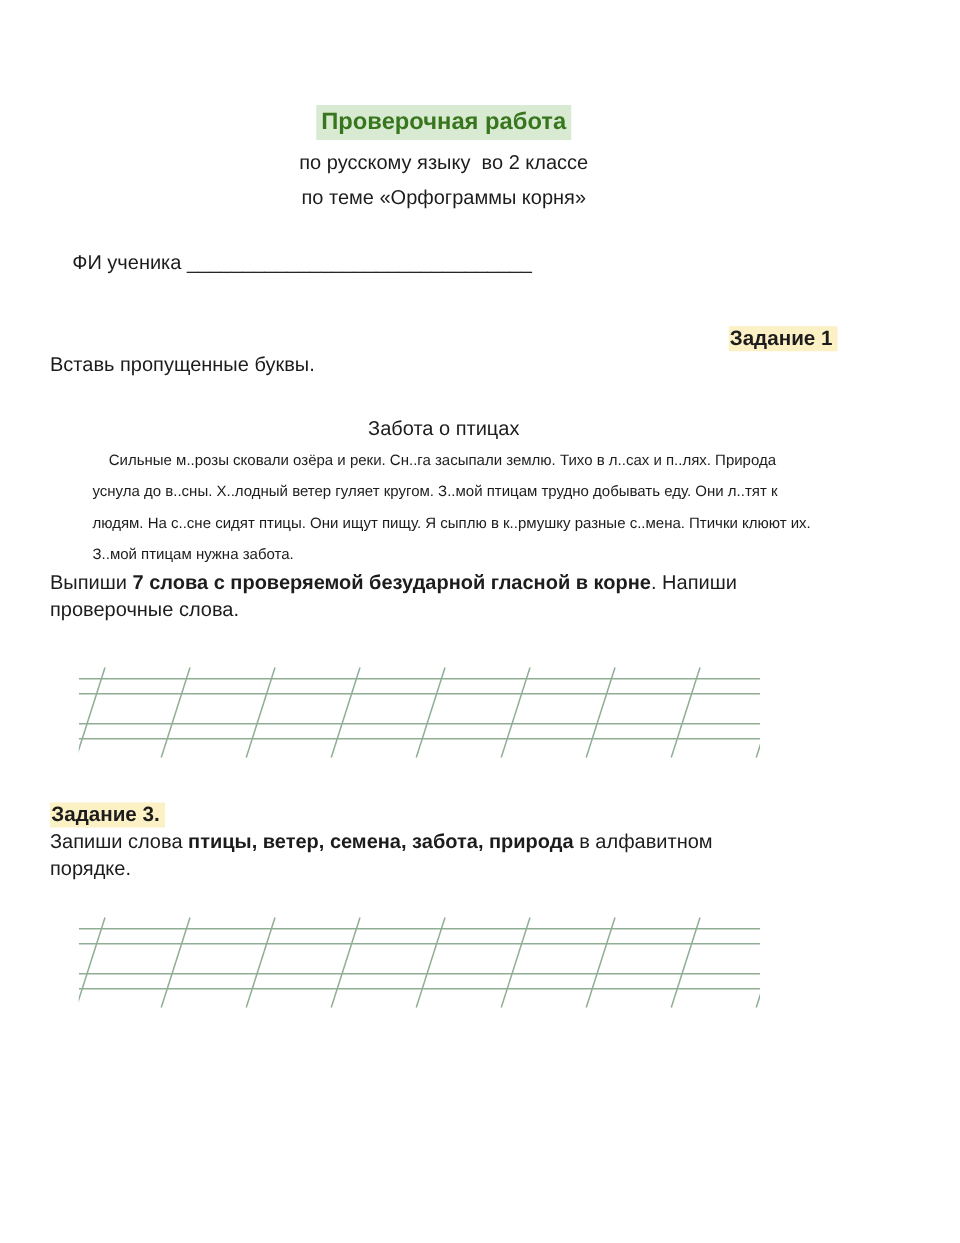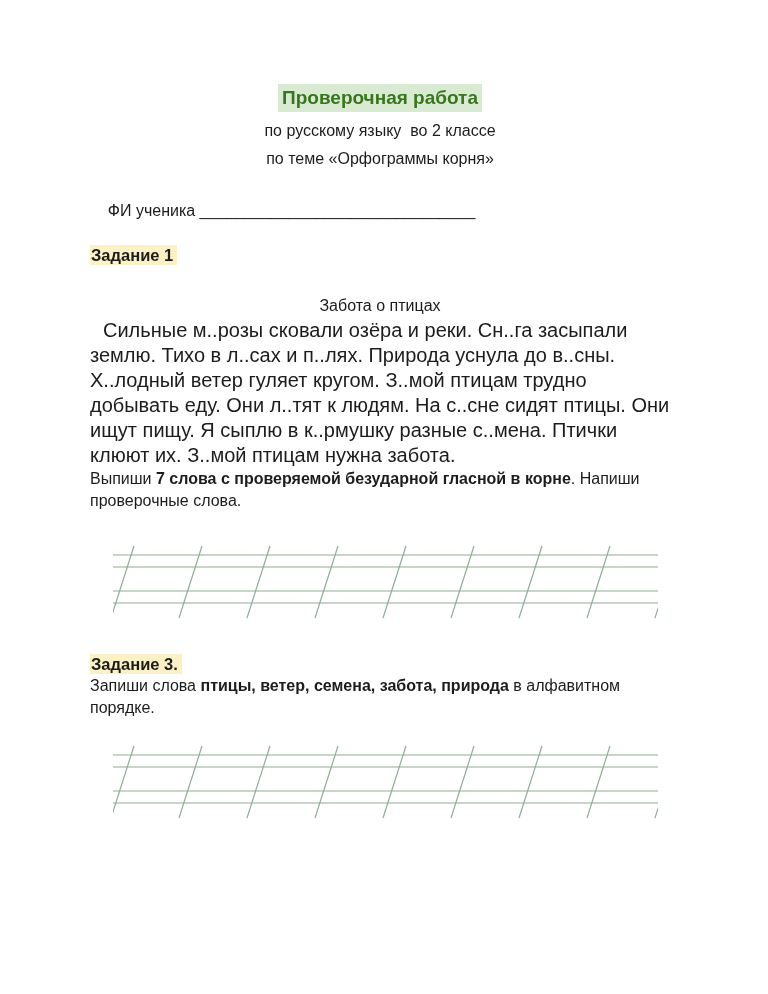--- a/index.html
+++ b/index.html
@@ -14,21 +14,21 @@
     width:768px;height:994px;
     background:#ffffff;
     font-family:"Liberation Sans","DejaVu Sans",sans-serif;
     color:var(--body-text);
     overflow:hidden;
   }
   .page{
     position:relative;
     box-sizing:border-box;
     width:768px;height:994px;
-    padding:84px 98px 0 90px;
+    padding:84px 98px 0 40px;
   }
   .center{text-align:center;}
   .title-row{line-height:26px;}
   .title-highlight{
     display:inline-block;
     background:var(--title-highlight);
     color:var(--title-text);
     font-size:19px;
     font-weight:700;
     padding:1px 4px;
@@ -48,38 +48,39 @@
   }
   .task-heading{
     font-size:16.5px;
     font-weight:700;
     line-height:22px;
   }
   .task-heading .hl{
     background:var(--task-highlight);
     padding:1px 4px 1px 1px;
   }
-  .th1{}
+  .th1{margin-top:16px;text-align:right;}
   .th2{margin-top:20px;}
   .th3{margin-top:33px;}
   .instruction{
     font-size:16px;
     line-height:22px;
     max-width:580px;
   }
   .reading-title{
     margin-top:28px;
     font-size:16px;
     line-height:24px;
   }
   .paragraph{
-    font-size:20px;
+    font-size:12px;
     line-height:25px;
     max-width:580px;
     text-indent:13px;
+    margin-left:34px;
   }
   .ruled-lines{
     display:block;
     margin:33px 0 0 23px;
     width:545px;height:75px;
   }
   .ruled-lines.second{margin-top:26px;}
 </style>
 </head>
 <body>
@@ -95,20 +96,21 @@
   <div class="subtitle s2 center">по теме «Орфограммы корня»</div>
 
   <div class="student-row">
     <span>ФИ ученика </span><span>_______________________________</span>
   </div>
 
   <div class="task-heading th1">
     <span class="hl">Задание 1</span>
   </div>
 
+  <div class="instruction">Вставь пропущенные буквы.</div>
 
   <div class="reading-title center">Забота о птицах</div>
 
   <div class="paragraph">Сильные м..розы сковали озёра и реки. Сн..га засыпали землю. Тихо в л..сах и п..лях. Природа уснула до в..сны. Х..лодный ветер гуляет кругом. З..мой птицам трудно добывать еду. Они л..тят к людям. На с..сне сидят птицы. Они ищут пищу. Я сыплю в к..рмушку разные с..мена. Птички клюют их. З..мой птицам нужна забота.</div>
 
 
   <div class="instruction"><span>Выпиши </span><span style="font-weight: 700;">7 слова с проверяемой безударной гласной в корне</span><span>. Напиши проверочные слова.</span></div>
 
   <svg class="ruled-lines" viewBox="0 0 545 75" xmlns="http://www.w3.org/2000/svg">
       <line x1="0" y1="10" x2="545" y2="10" stroke="#8fae94" stroke-width="1.2"></line>

